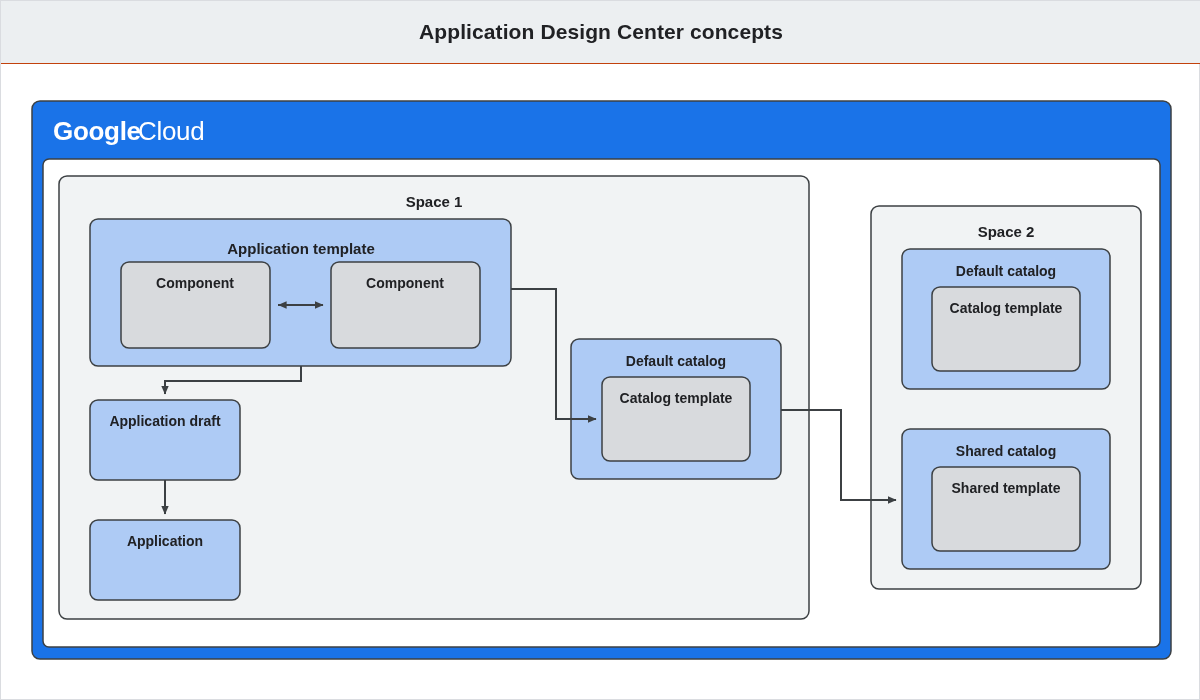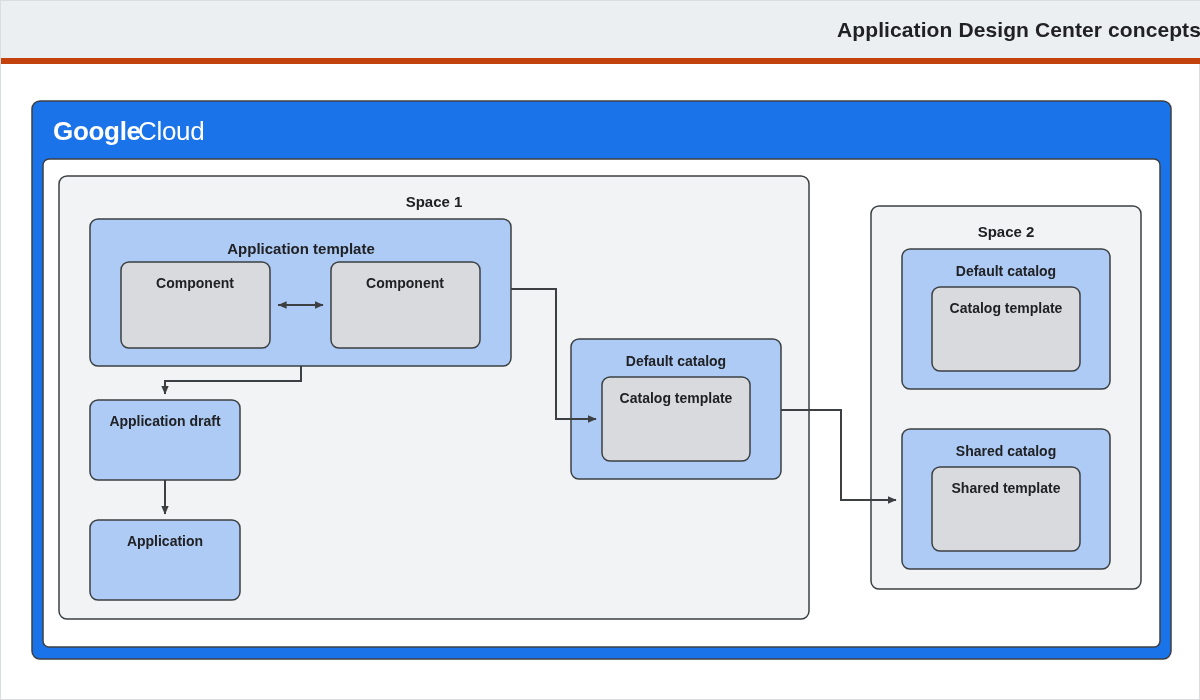--- a/index.html
+++ b/index.html
@@ -22,25 +22,25 @@
     border: 1px solid #dadce0;
     background: #ffffff;
   }
   #header-bar {
     position: absolute;
     left: 0;
     top: 0;
     width: 1200px;
     height: 63px;
     background: #eceff1;
-    border-bottom: 6px solid #c2410c;
+    border-bottom: 1px solid #c2410c;
     box-sizing: border-box;
     display: flex;
     align-items: center;
-    justify-content: flex-end;
+    justify-content: center;
   }
   #header-title {
     font-size: 21px;
     font-weight: bold;
     color: #202124;
     letter-spacing: 0.1px;
   }
   #diagram-wrap {
     position: absolute;
     left: 0;

